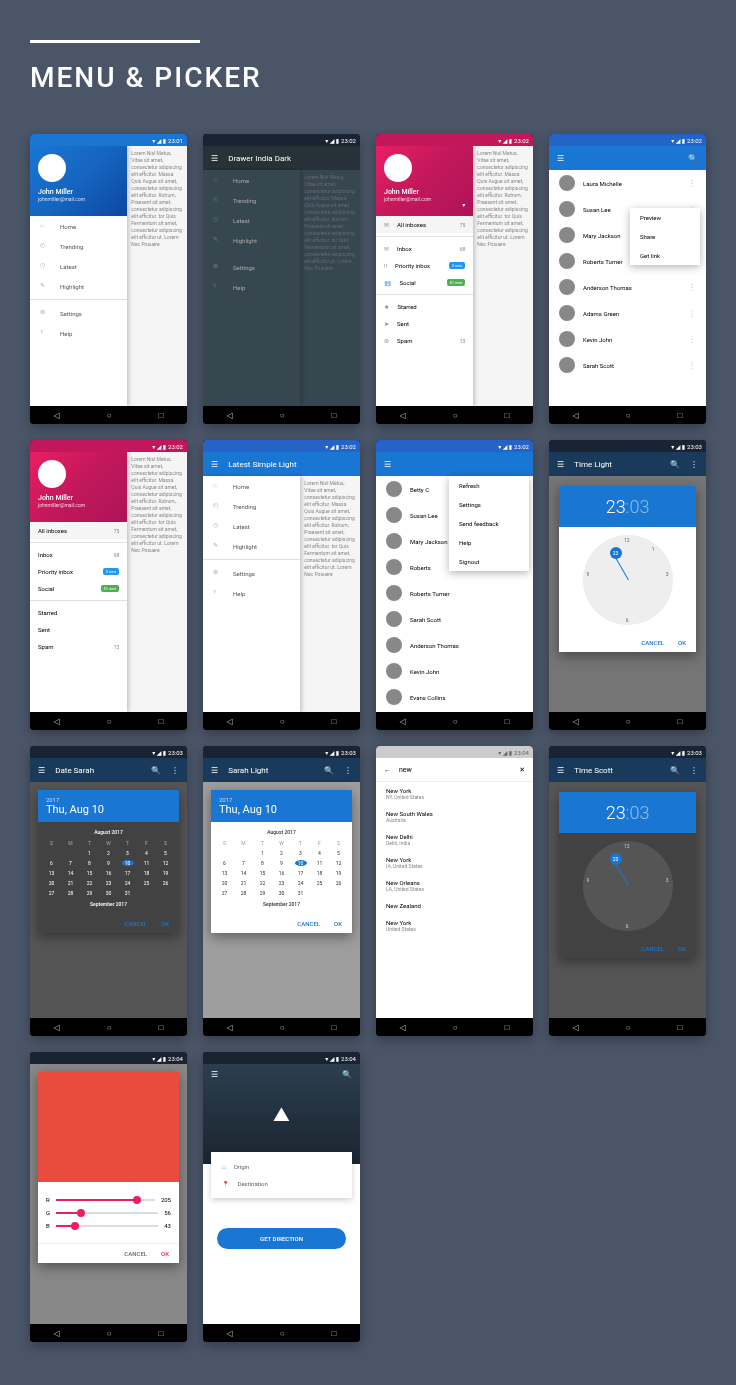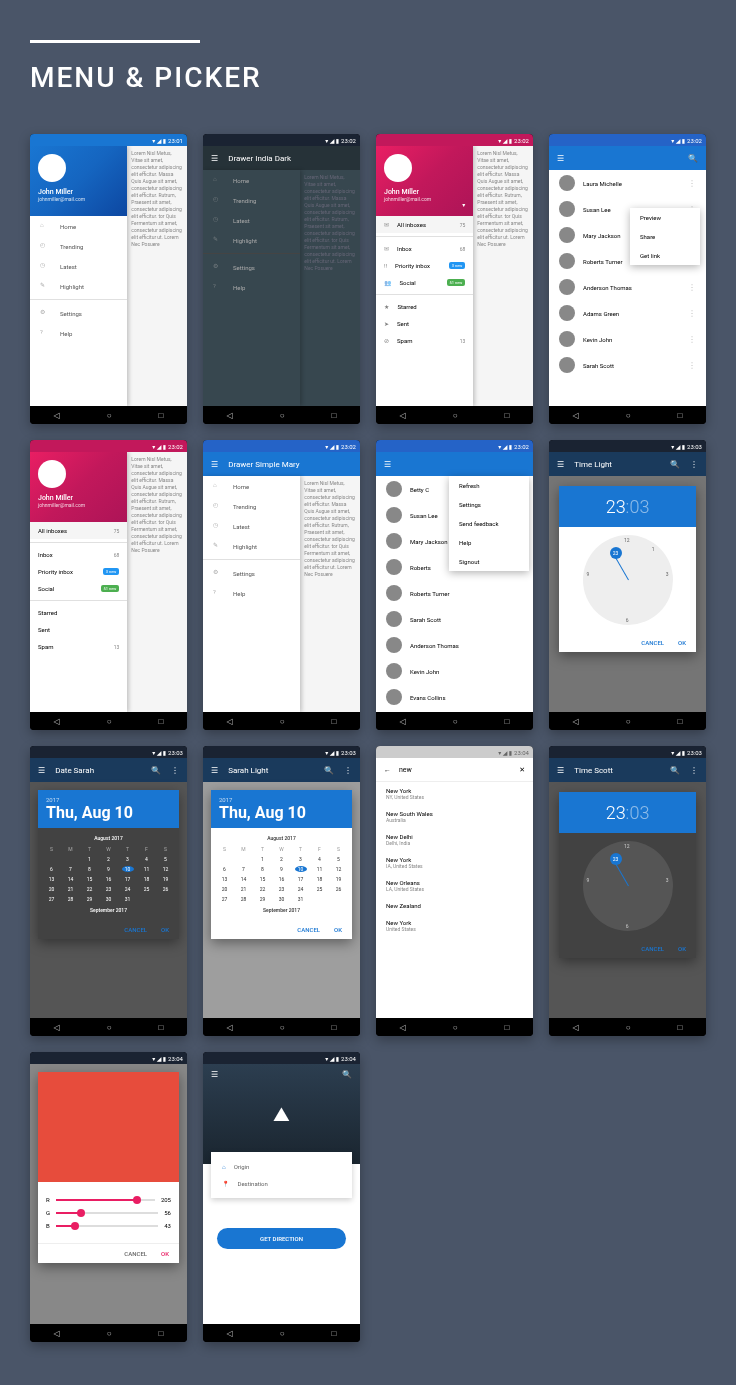--- a/index.html
+++ b/index.html
@@ -50,21 +50,21 @@
 
 .inbox-item { display:flex; align-items:center; padding:5px 8px; font-size:6px; gap:8px; }
 .inbox-item .cnt { font-size:5px; color:#888; }
 .badge { font-size:4px; padding:1px 3px; border-radius:2px; color:#fff; }
 .badge.blue { background:#2196f3; }
 .badge.green { background:#4caf50; }
 .picker { background:#424242; box-shadow:0 4px 12px rgba(0,0,0,0.4); }
 .picker.light { background:#fff; }
 .picker-hdr { background:#1976d2; color:#fff; padding:6px 8px; }
 .picker-year { font-size:6px; opacity:0.7; }
-.picker-date { font-size:16px; font-weight:700; }
+.picker-date { font-size:11px; font-weight:400; }
 .cal { padding:4px; font-size:5px; color:#fff; }
 .picker.light .cal { color:#333; }
 .cal-month { text-align:center; font-weight:500; padding:3px; }
 .cal-row { display:flex; justify-content:space-around; padding:2px 0; }
 .cal-row span { width:12px; text-align:center; }
 .cal-row .sel { background:#1976d2; border-radius:50%; color:#fff; }
 .picker-actions { display:flex; justify-content:flex-end; gap:14px; padding:6px 10px; font-size:6px; color:#1976d2; font-weight:500; }
 
 
 .time-hdr { background:#1976d2; color:#fff; text-align:center; padding:10px; font-size:18px; font-weight:300; }
@@ -357,21 +357,21 @@
         <span>○</span>
         <span>□</span>
       </div>
 </div>
 
 <div class="phone">
   <div class="status-bar gblue">▾ ◢ ▮ <span>23:02</span></div>
   <div class="screen">
     <div class="appbar">
           <span>☰</span>
-          <span>Drawer Simple Mary</span>
+          <span>Latest Simple Light</span>
         </div>
     <div class="drawer-split" style="height:calc(100% - 24px)">
     <div class="drawer-left">
       <div class="drawer-item">
               <span class="drawer-icon">⌂</span>
               <span>Home</span>
             </div>
       <div class="drawer-item">
               <span class="drawer-icon">◴</span>
               <span>Trending</span>

